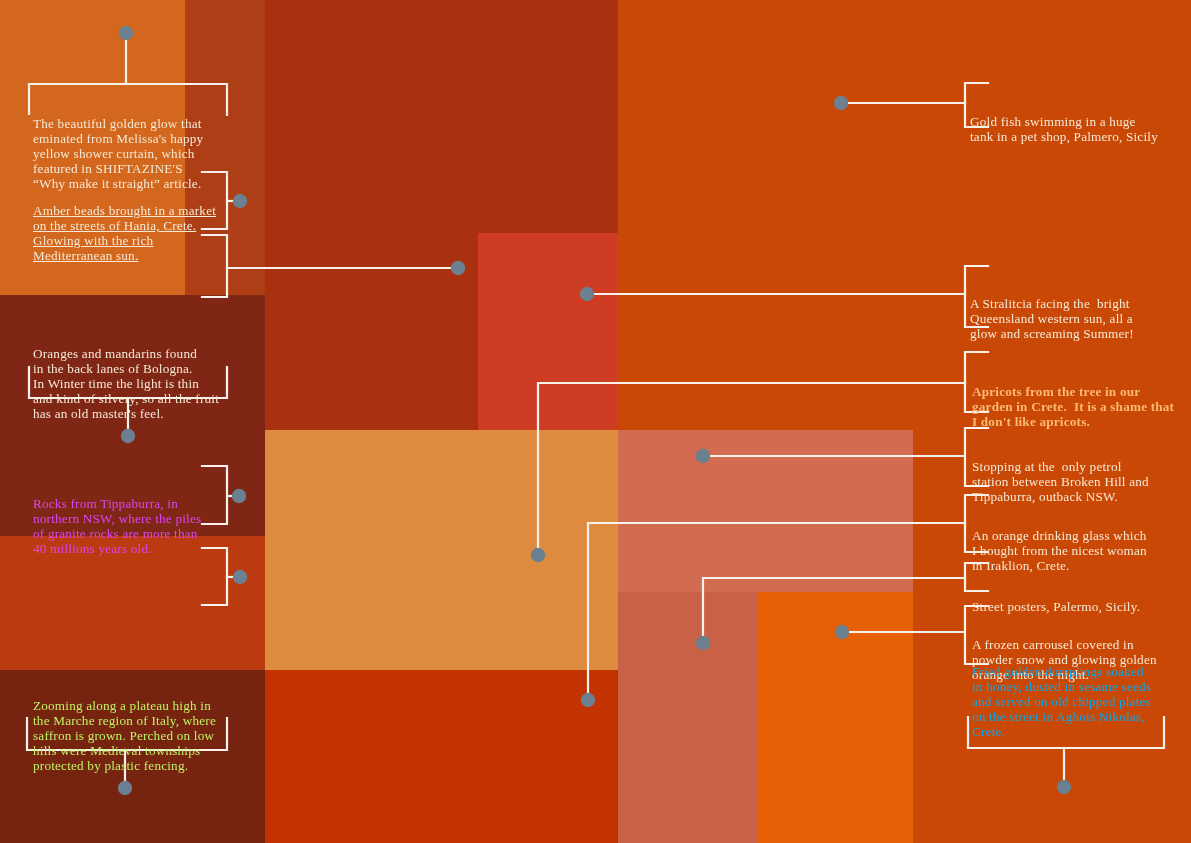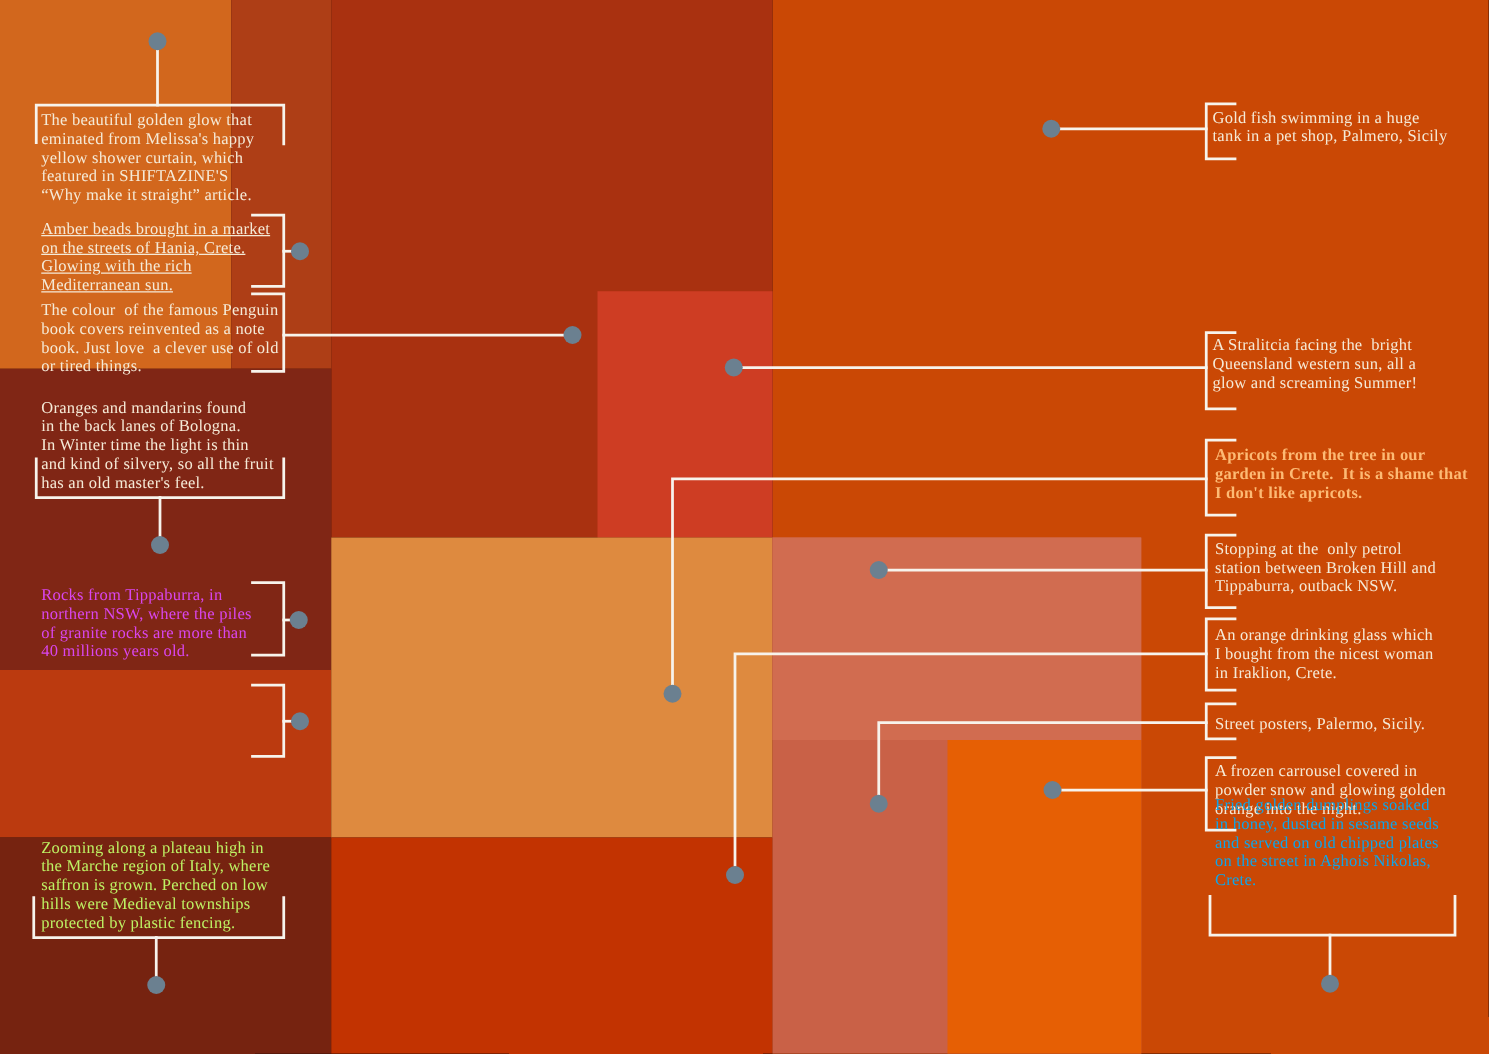--- a/index.html
+++ b/index.html
@@ -11,20 +11,21 @@
   }
   .block{position:absolute;}
   #overlay{position:absolute;left:0;top:0;z-index:5;}
   .note{
     position:absolute;
     z-index:6;
     white-space:pre;
     font-size:13.2px;
     line-height:15.1px;
     letter-spacing:0.2px;
+    margin-top:28px;
   }
 </style>
 </head>
 <body>
 
 <div id="stage">
     <div class="block" style="left: 618px; top: 0px; width: 573px; height: 843px; background: rgb(202, 72, 5);"></div>
     <div class="block" style="left: 265px; top: 0px; width: 353px; height: 430px; background: rgb(169, 49, 16);"></div>
     <div class="block" style="left: 478px; top: 233px; width: 140px; height: 197px; background: rgb(206, 61, 35);"></div>
     <div class="block" style="left: 0px; top: 0px; width: 185px; height: 295px; background: rgb(210, 103, 29);"></div>
@@ -86,24 +87,20 @@
     </svg>
     <div class="note" style="left: 33px; top: 88px; color: rgb(245, 234, 215);">The beautiful golden glow that
 eminated from Melissa's happy
 yellow shower curtain, which
 featured in SHIFTAZINE'S
 “Why make it straight” article.</div>
     <div class="note" style="left: 33px; top: 175px; color: rgb(245, 234, 215); text-decoration: underline;">Amber beads brought in a market
 on the streets of Hania, Crete.
 Glowing with the rich
 Mediterranean sun.</div>
-    <div class="note" style="left: 33px; top: 240px; color: rgb(245, 234, 215);">The colour  of the famous Penguin
-book covers reinvented as a note
-book. Just love  a clever use of old
-or tired things.</div>
     <div class="note" style="left: 33px; top: 318px; color: rgb(245, 234, 215);">Oranges and mandarins found
 in the back lanes of Bologna.
 In Winter time the light is thin
 and kind of silvery, so all the fruit
 has an old master's feel.</div>
     <div class="note" style="left: 33px; top: 468px; color: #d946ef;">Rocks from Tippaburra, in
 northern NSW, where the piles
 of granite rocks are more than
 40 millions years old.</div>
     <div class="note" style="left: 33px; top: 670px; color: #bef264; font-family: Liberation Serif, serif;">Zooming along a plateau high in

